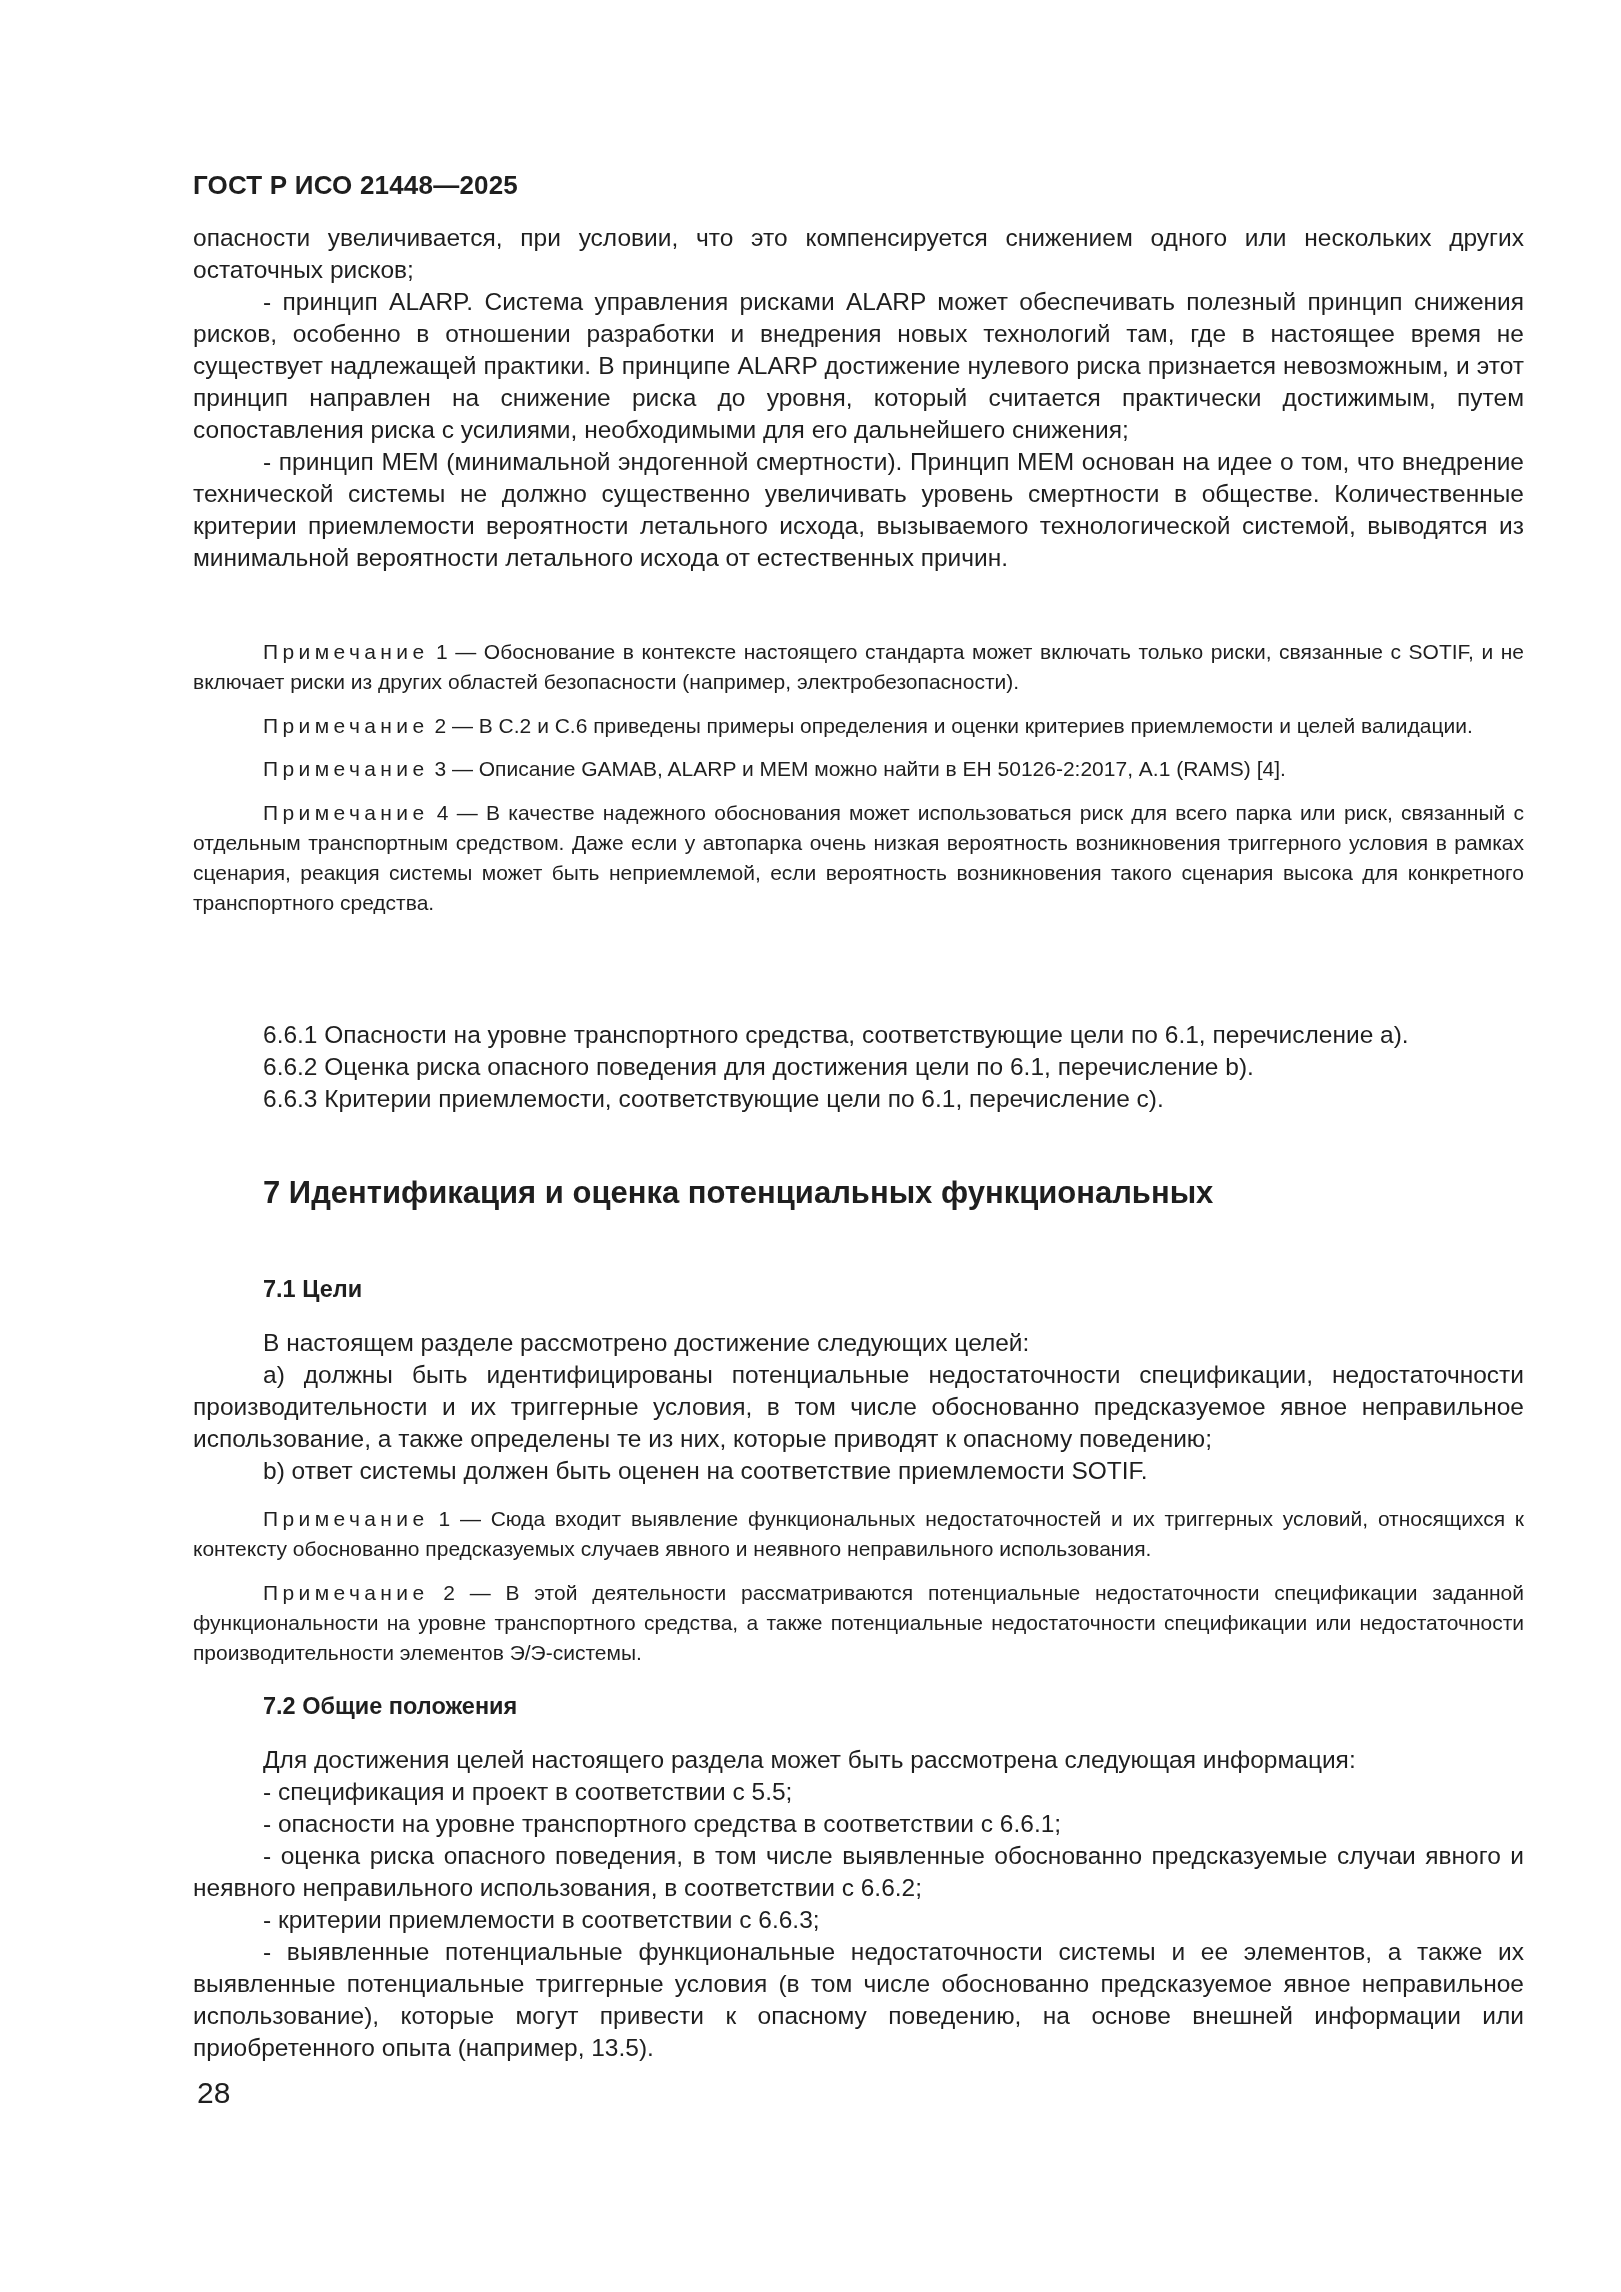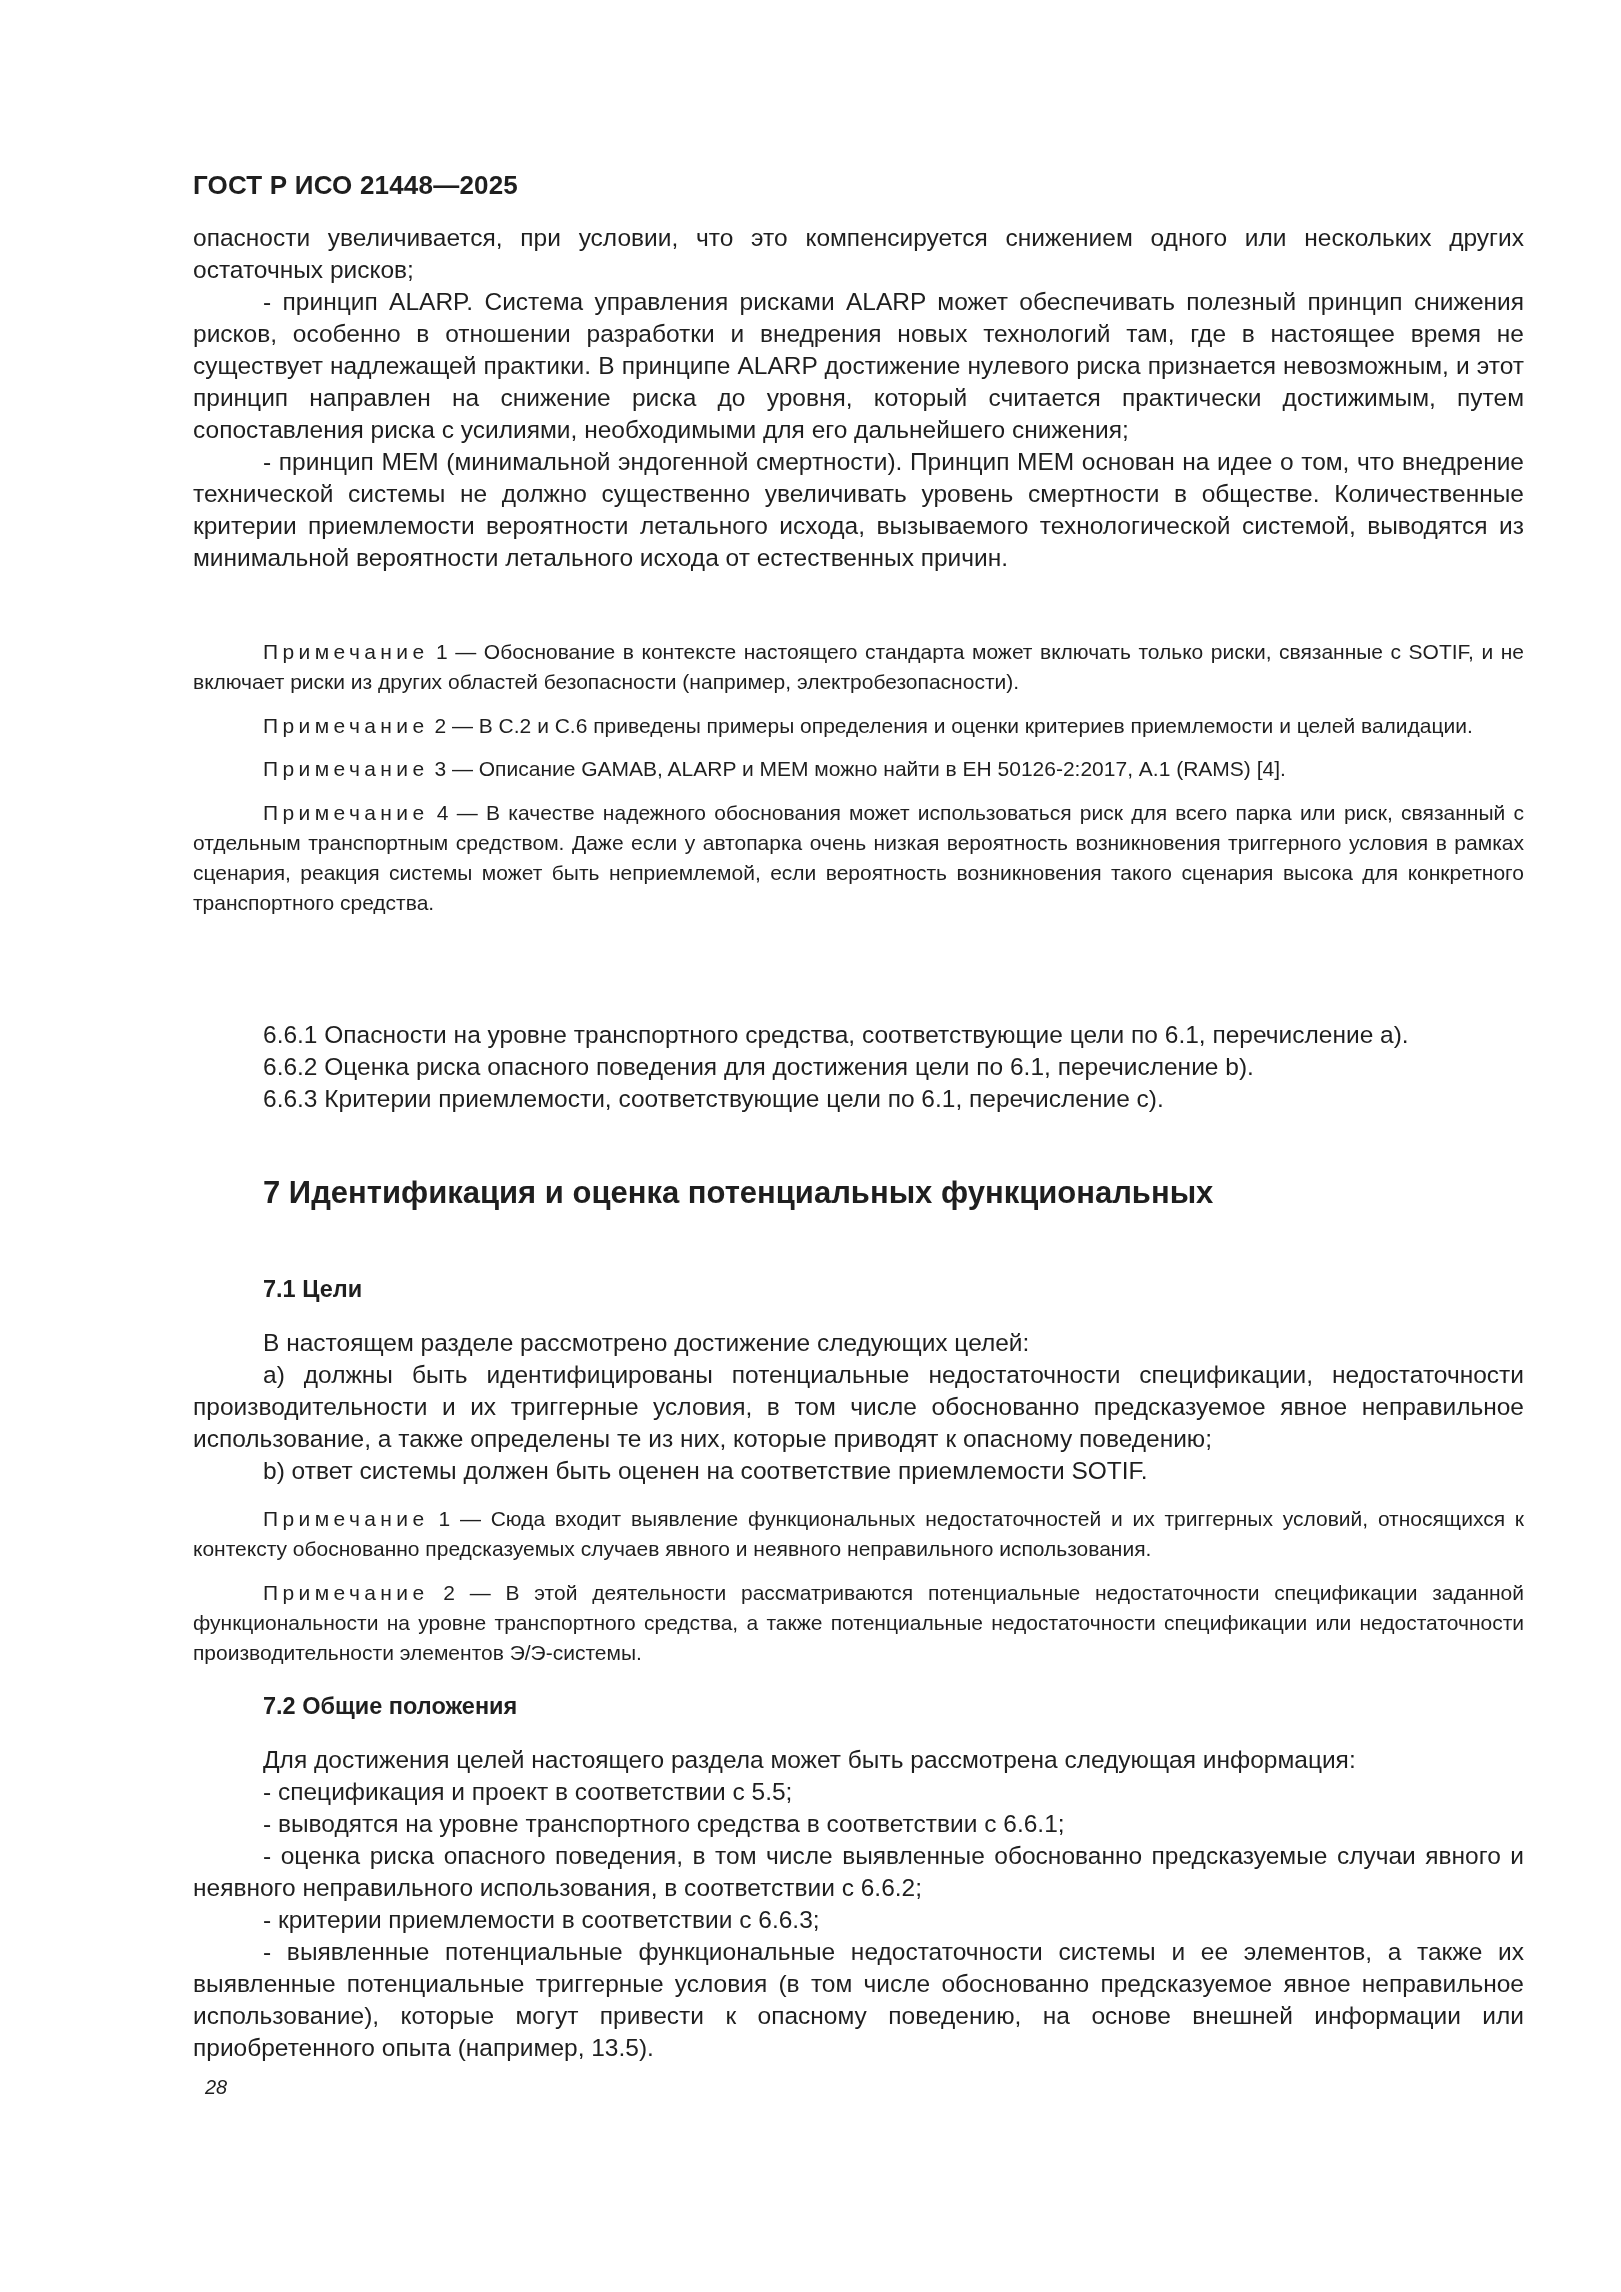--- a/index.html
+++ b/index.html
@@ -8,21 +8,21 @@
   .page { position: absolute; left: 193px; top: 0; width: 1331px; }
   .header { position: absolute; top: 149px; left: 0; font-weight: bold; font-size: 26px; letter-spacing: 0.2px; margin-top: 21px; }
   .block { position: absolute; left: 0; width: 1331px; }
   p { margin: 0; }
   .body { font-size: 24.5px; line-height: 32px; text-align: justify; }
   .ind { text-indent: 70px; }
   .note { font-size: 21px; line-height: 30px; text-align: justify; }
   .spaced { letter-spacing: 4.4px; }
   .h2 { font-weight: bold; font-size: 23.5px; }
   .h1 { font-weight: bold; font-size: 31px; line-height: 39px; }
-  .pagenum { position: absolute; left: 12px; font-size: 20px; font-style: italic; }
+  .pagenum { position: absolute; left: 4px; font-size: 30px; }
   .h2.inset, .h1.inset { padding-left: 70px; }
 </style>
 </head>
 <body>
 
 <div class="page">
 
   <div class="header">ГОСТ Р ИСО 21448—2025</div>
 
   <div class="block" style="top:222px;">
@@ -61,21 +61,21 @@
       <p class="note ind" style="margin-bottom:13.7px;"><span class="spaced">Примечание</span> <span>1</span> <span>— Сюда входит выявление функциональных недостаточностей и их триггерных условий, относящихся к контексту обоснованно предсказуемых случаев явного и неявного неправильного использования.</span></p>
       <p class="note ind"><span class="spaced">Примечание</span> <span>2</span> <span>— В этой деятельности рассматриваются потенциальные недостаточности спецификации заданной функциональности на уровне транспортного средства, а также потенциальные недостаточности спецификации или недостаточности производительности элементов Э/Э-системы.</span></p>
     </div>
   </div>
 
   <div class="block" style="top:1693px;">
     <div class="h2 inset">7.2 Общие положения</div>
     <div style="margin-top:23.5px;">
       <p class="body ind">Для достижения целей настоящего раздела может быть рассмотрена следующая информация:</p>
       <p class="body ind">- спецификация и проект в соответствии с 5.5;</p>
-      <p class="body ind">- выводятся на уровне транспортного средства в соответствии с 6.6.1;</p>
+      <p class="body ind">- опасности на уровне транспортного средства в соответствии с 6.6.1;</p>
       <p class="body ind">- оценка риска опасного поведения, в том числе выявленные обоснованно предсказуемые случаи явного и неявного неправильного использования, в соответствии с 6.6.2;</p>
       <p class="body ind">- критерии приемлемости в соответствии с 6.6.3;</p>
       <p class="body ind">- выявленные потенциальные функциональные недостаточности системы и ее элементов, а также их выявленные потенциальные триггерные условия (в том числе обоснованно предсказуемое явное неправильное использование), которые могут привести к опасному поведению, на основе внешней информации или приобретенного опыта (например, 13.5).</p>
     </div>
   </div>
 
   <div class="pagenum" style="top:2076px;">28</div>
 </div>
 
 

